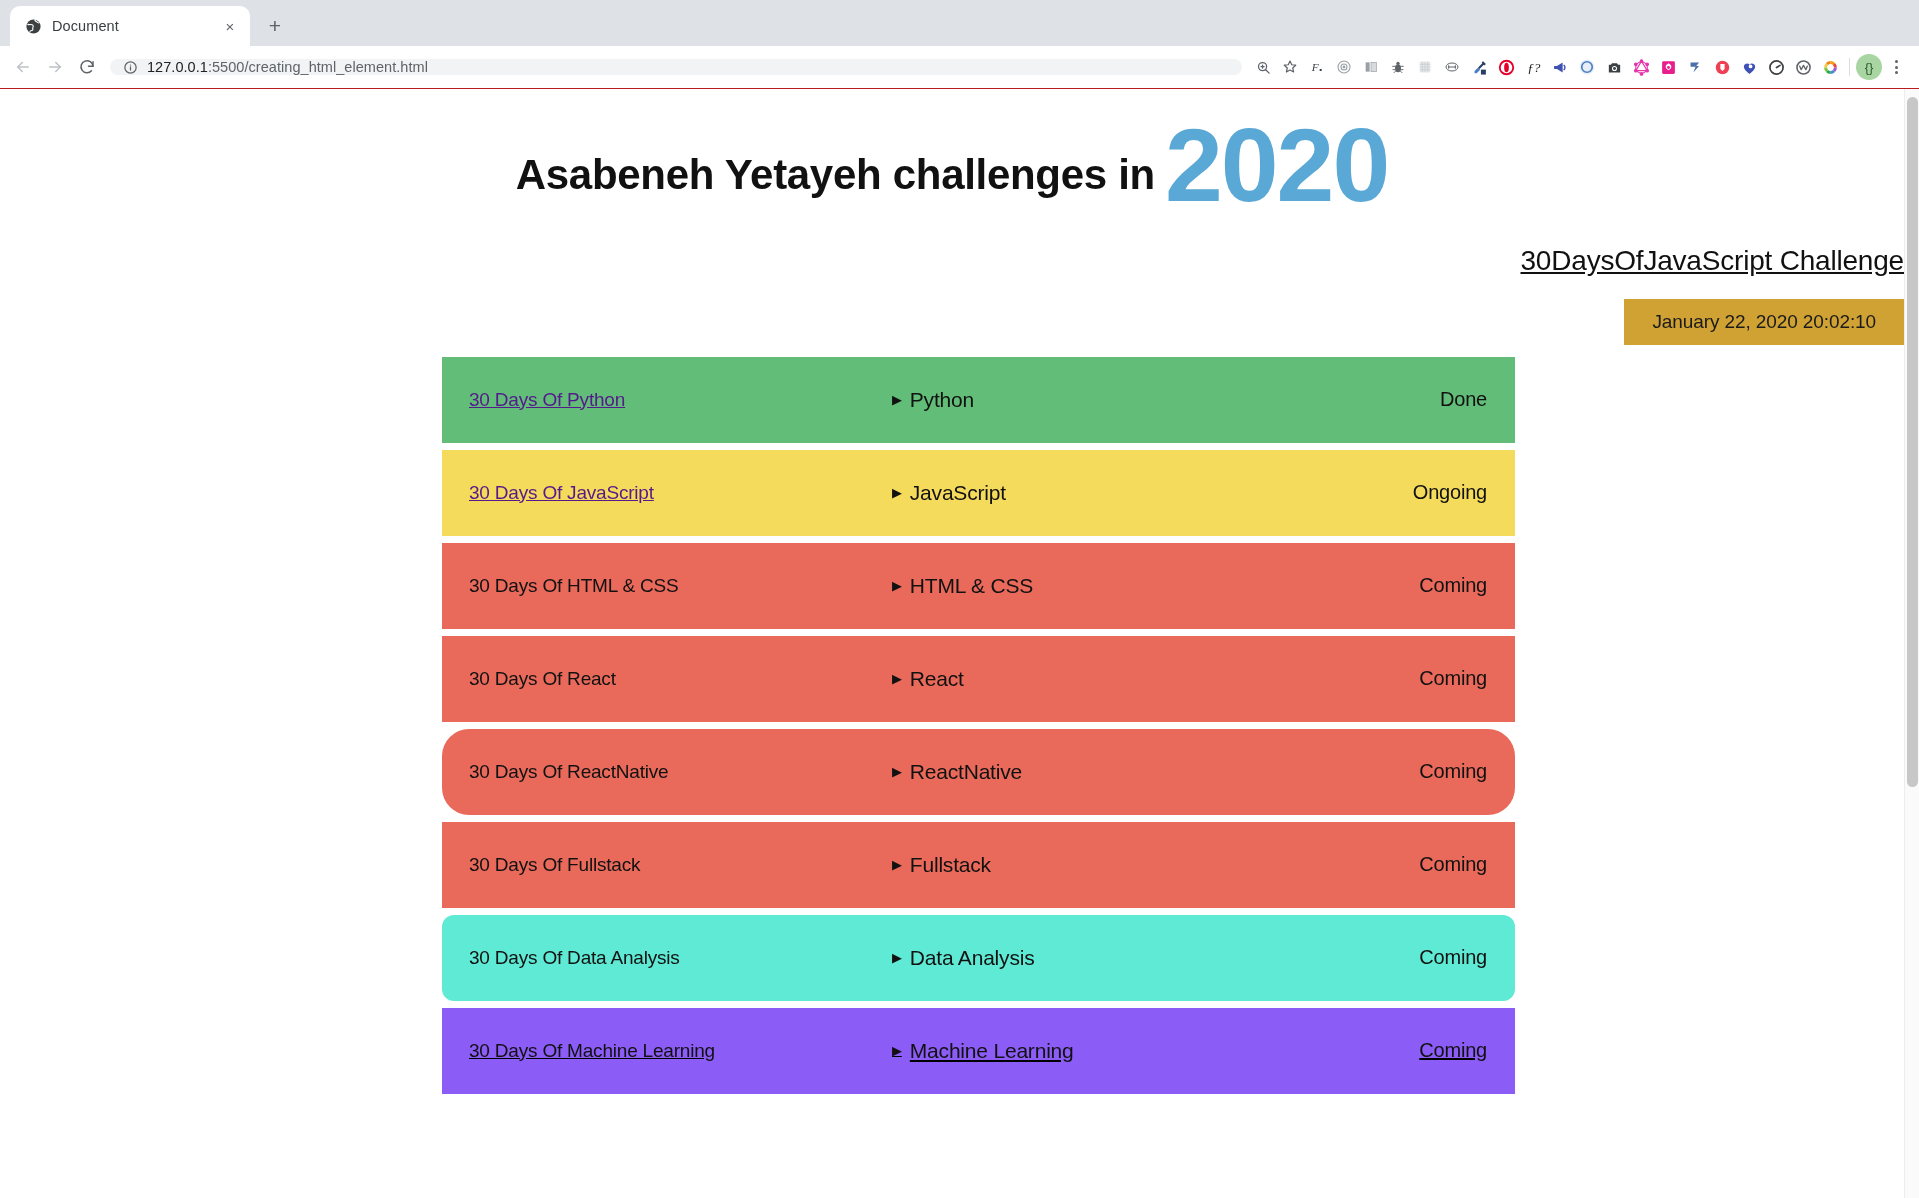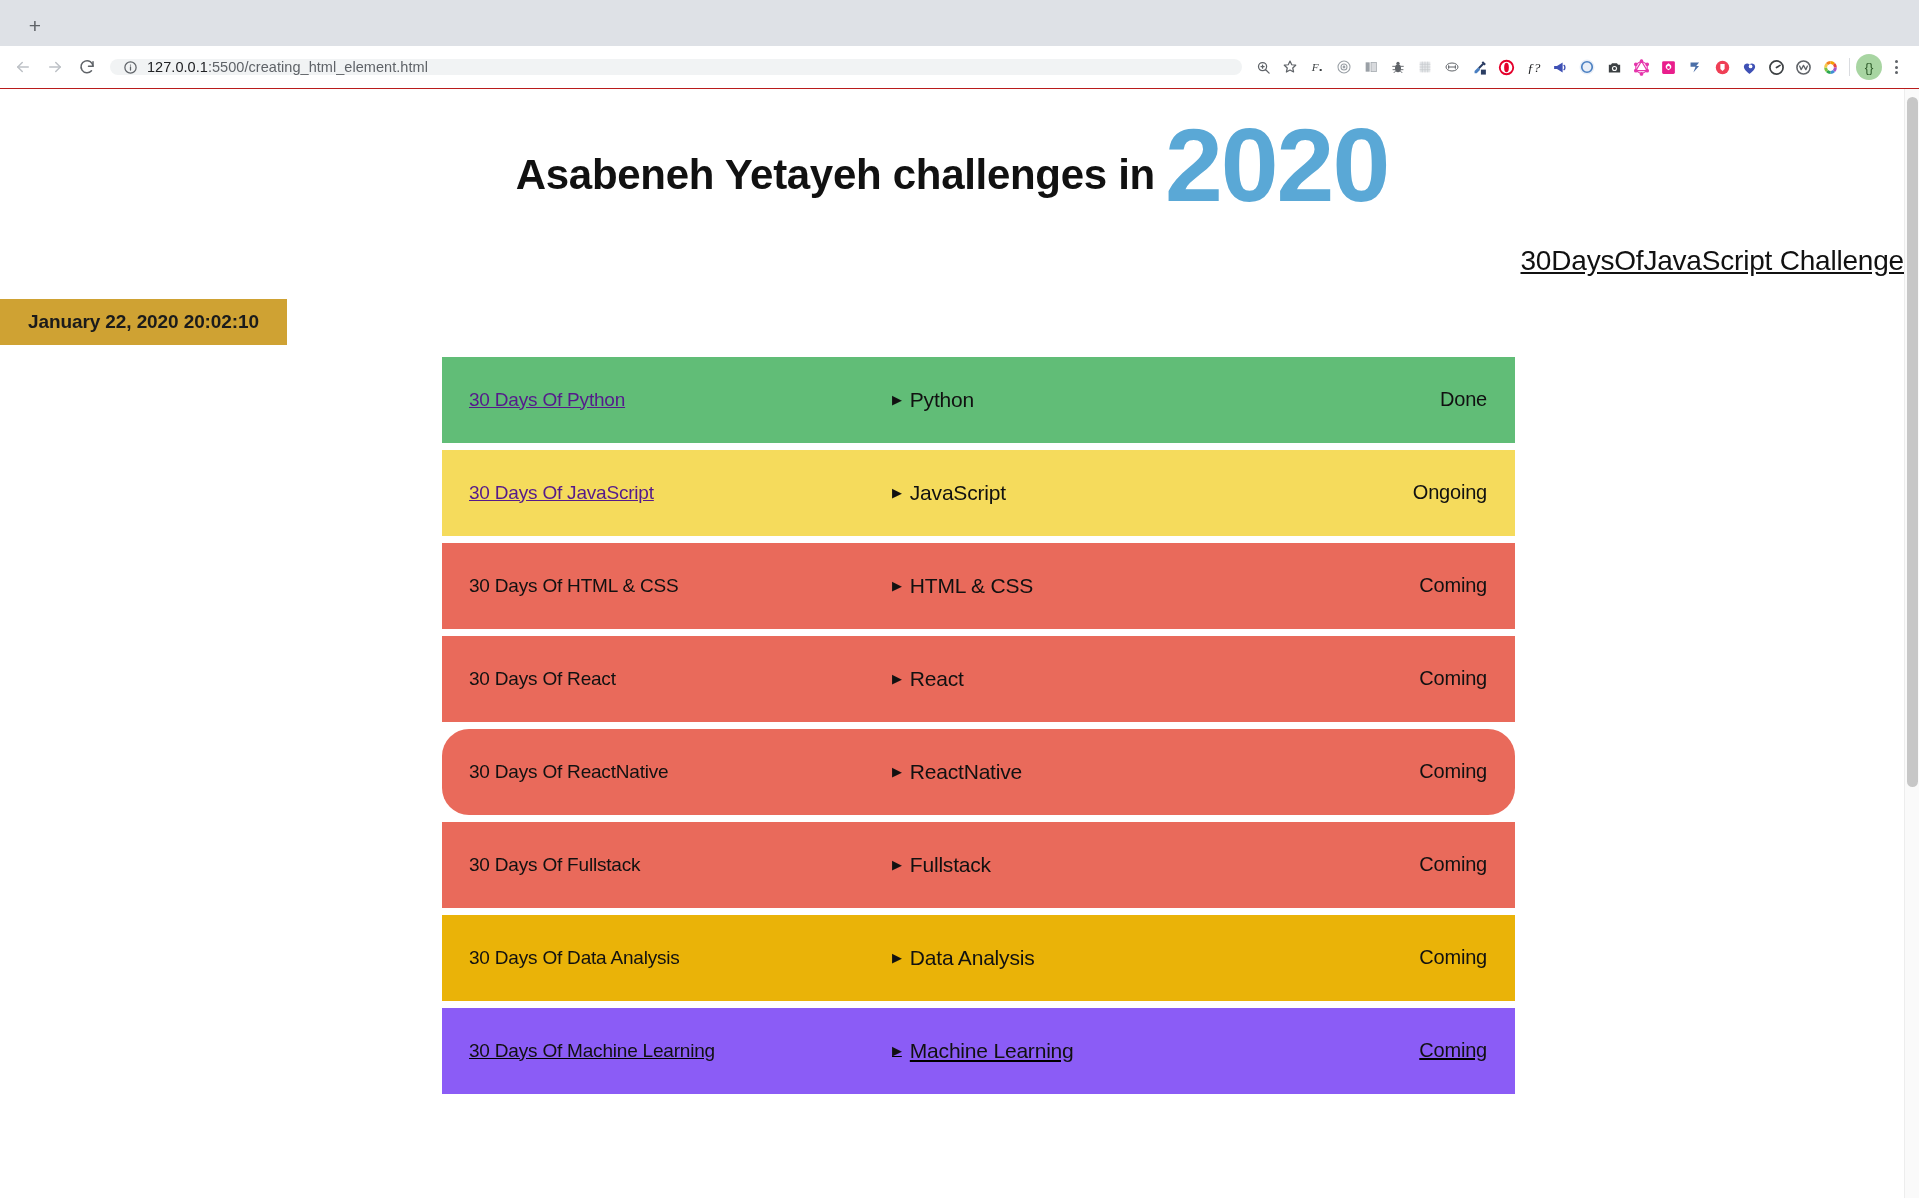--- a/index.html
+++ b/index.html
@@ -246,23 +246,22 @@
     font-size: 28px;
     font-weight: normal;
     color: #111111;
     text-decoration: underline;
     margin-top: 44px;
     letter-spacing: -0.2px;
   }
 
   .date-row {
     display: flex;
-    justify-content: flex-start;
+    justify-content: flex-end;
     margin-top: 22px;
-    font-weight: bold;
   }
 
   .date-badge {
     background: #cfa233;
     color: #1b1b1b;
     font-size: 19px;
     padding: 12px 28px;
     letter-spacing: -0.1px;
   }
 
@@ -321,20 +320,31 @@
     color: #111111;
     letter-spacing: -0.2px;
   }
 </style>
 </head>
 <body>
 
 <div class="browser">
 
   <div class="tabstrip">
+    <div class="tab">
+      <span class="tab-favicon">
+        <svg width="17" height="17" viewBox="0 0 24 24">
+          <circle cx="12" cy="12" r="10" fill="#3c4043"></circle>
+          <path d="M4 9c3 1 5-1 7 1s-1 4 0 6-3 1-4 3" stroke="#ffffff" stroke-width="1.6" fill="none" stroke-linecap="round"></path>
+          <path d="M14 3c1 2 3 2 5 4" stroke="#ffffff" stroke-width="1.6" fill="none" stroke-linecap="round"></path>
+        </svg>
+      </span>
+      <span class="tab-title">Document</span>
+      <span class="tab-close">×</span>
+    </div>
     <div class="newtab">+</div>
   </div>
 
   <div class="toolbar">
     <div class="nav-btn disabled">
       <svg width="18" height="18" viewBox="0 0 24 24" fill="none" stroke="currentColor" stroke-width="2" stroke-linecap="round" stroke-linejoin="round">
           <path d="M19 12H5"></path>
           <path d="M11 18l-6-6 6-6"></path>
         </svg>
     </div>
@@ -584,21 +594,21 @@
               <div class="cell-status">Coming</div>
             </div>
             <div class="row" style="background: rgb(233, 106, 91);">
               <div class="cell-name">30 Days Of Fullstack</div>
               <div class="cell-topic">
                 <span class="tri">▶</span>
                 <span>Fullstack</span>
               </div>
               <div class="cell-status">Coming</div>
             </div>
-            <div class="row" style="background: #eab308;">
+            <div class="row" style="background: #5eead4; border-radius: 12px;">
               <div class="cell-name">30 Days Of Data Analysis</div>
               <div class="cell-topic">
                 <span class="tri">▶</span>
                 <span>Data Analysis</span>
               </div>
               <div class="cell-status">Coming</div>
             </div>
             <div class="row" style="background: #8b5cf6; text-decoration: underline;">
               <div class="cell-name">30 Days Of Machine Learning</div>
               <div class="cell-topic">

